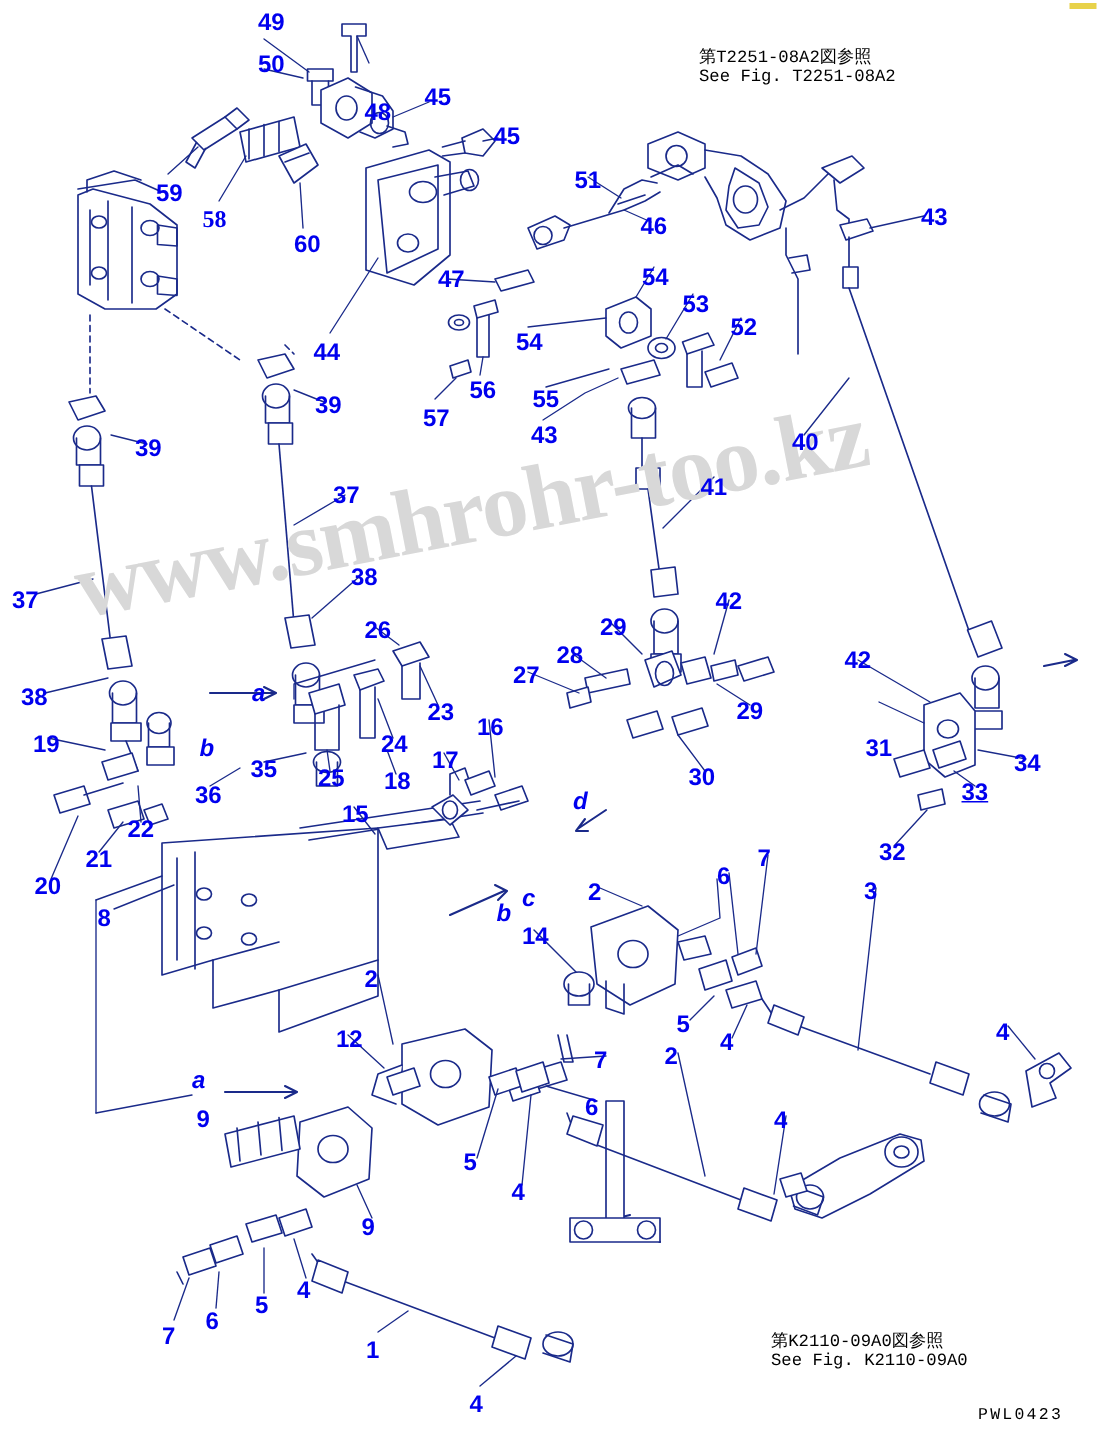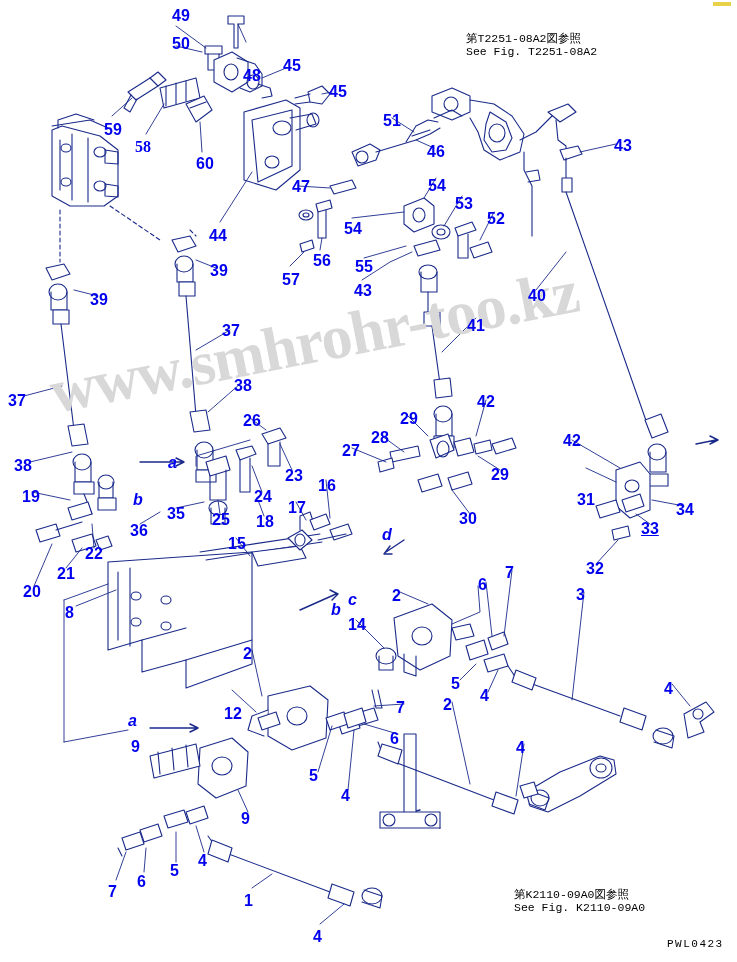--- a/index.html
+++ b/index.html
@@ -39,21 +39,20 @@
     line-height: 13px;
     white-space: pre;
   }
   .code {
     position: absolute;
     color: #000000;
     font-family: "Liberation Mono", monospace;
     font-size: 11px;
     letter-spacing: 1.5px;
     white-space: pre;
-    margin-left: 15px;
   }
   .wm {
     position: absolute;
     left: 44px;
     top: 358px;
     width: 700px;
     color: #d8d8d8;
     font-family: "Liberation Serif", serif;
     font-weight: bold;
     font-size: 62px;
@@ -470,21 +469,21 @@
       <div class="callout" style="left: 478px; top: 577px;">6</div>
       <div class="callout" style="left: 576px; top: 587px;">3</div>
       <div class="callout" style="left: 392px; top: 588px;">2</div>
       <div class="callout" style="left: 348px; top: 617px;">14</div>
       <div class="callout" style="left: 664px; top: 681px;">4</div>
       <div class="callout" style="left: 243px; top: 646px;">2</div>
       <div class="callout" style="left: 396px; top: 700px;">7</div>
       <div class="callout" style="left: 451px; top: 676px;">5</div>
       <div class="callout" style="left: 480px; top: 688px;">4</div>
       <div class="callout" style="left: 443px; top: 697px;">2</div>
-      <div class="callout" style="left: 224px; top: 686px; margin-top: 20px;">12</div>
+      <div class="callout" style="left: 224px; top: 686px;">12</div>
       <div class="callout" style="left: 390px; top: 731px;">6</div>
       <div class="callout" style="left: 516px; top: 740px;">4</div>
       <div class="callout" style="left: 131px; top: 739px;">9</div>
       <div class="callout" style="left: 309px; top: 768px;">5</div>
       <div class="callout" style="left: 341px; top: 788px;">4</div>
       <div class="callout" style="left: 241px; top: 811px;">9</div>
       <div class="callout" style="left: 108px; top: 884px;">7</div>
       <div class="callout" style="left: 137px; top: 874px;">6</div>
       <div class="callout" style="left: 170px; top: 863px;">5</div>
       <div class="callout" style="left: 198px; top: 853px;">4</div>

